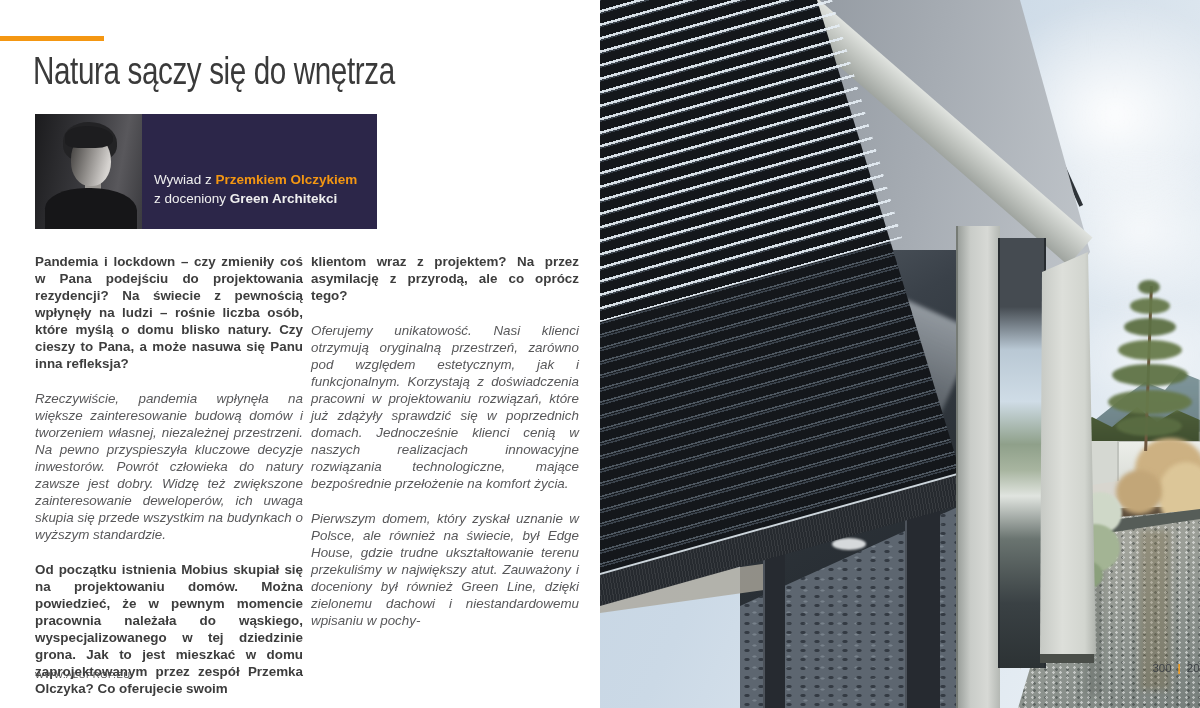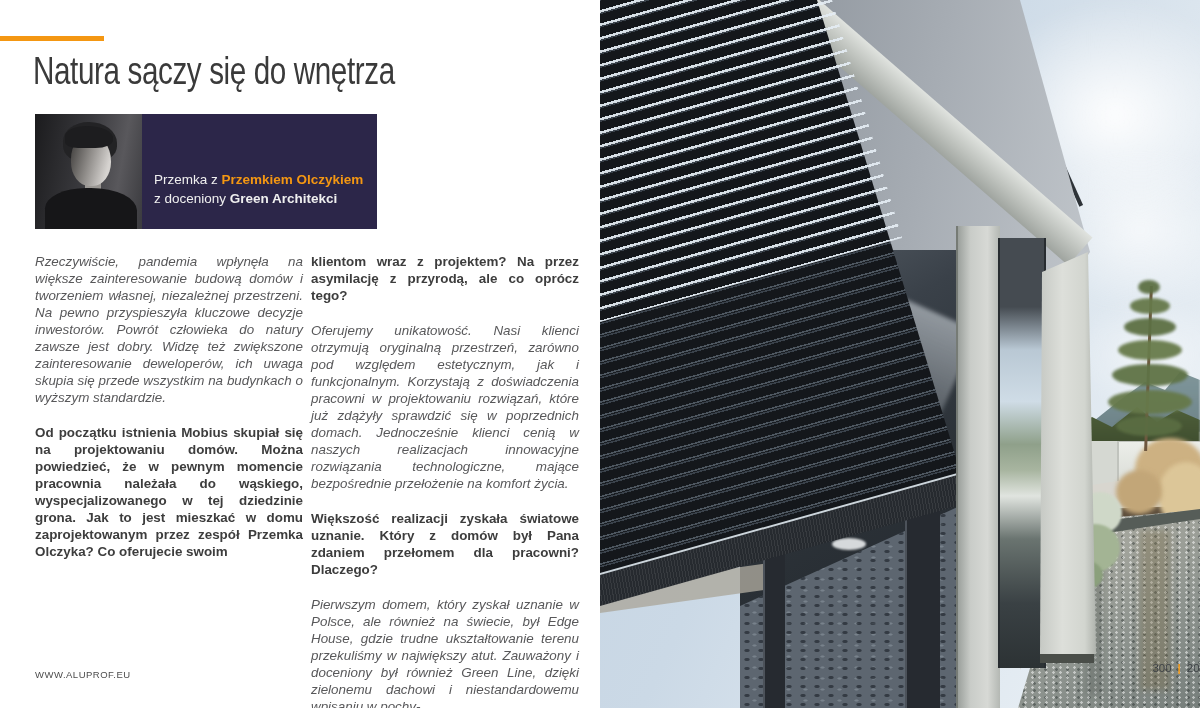--- a/index.html
+++ b/index.html
@@ -131,34 +131,34 @@
 
   <div class="abs" id="banner">
     <div id="portrait">
       <div class="p-hair"></div>
       <div class="p-neck"></div>
       <div class="p-face"></div>
       <div class="p-fringe"></div>
       <div class="p-body"></div>
     </div>
     <div id="banner-text">
-      <div><span>Przemka z </span><span class="nm orange">Przemkiem Olczykiem</span></div>
+      <div><span>Wywiad z </span><span class="nm orange">Przemkiem Olczykiem</span></div>
       <div><span>z doceniony </span><span class="nm">Green Architekci</span></div>
     </div>
   </div>
 
   <div class="abs" id="columns">
     <div class="col" id="col1">
+      <p class="q">Pandemia i lockdown – czy zmieniły coś w Pana podejściu do projektowania rezydencji? Na świecie z pewnością wpłynęły na ludzi – rośnie liczba osób, które myślą o domu blisko natury. Czy cieszy to Pana, a może nasuwa się Panu inna refleksja?</p>
       <p class="a">Rzeczywiście, pandemia wpłynęła na większe zainteresowanie budową domów i tworzeniem własnej, niezależnej przestrzeni. Na pewno przyspieszyła kluczowe decyzje inwestorów. Powrót człowieka do natury zawsze jest dobry. Widzę też zwiększone zainteresowanie deweloperów, ich uwaga skupia się przede wszystkim na budynkach o wyższym standardzie.</p>
       <p class="q">Od początku istnienia Mobius skupiał się na projektowaniu domów. Można powiedzieć, że w pewnym momencie pracownia należała do wąskiego, wyspecjalizowanego w tej dziedzinie grona. Jak to jest mieszkać w domu zaprojektowanym przez zespół Przemka Olczyka? Co oferujecie swoim</p>
     </div>
     <div class="col" id="col2">
       <p class="q">klientom wraz z projektem? Na przez asymilację z przyrodą, ale co oprócz tego?</p>
       <p class="a">Oferujemy unikatowość. Nasi klienci otrzymują oryginalną przestrzeń, zarówno pod względem estetycznym, jak i funkcjonalnym. Korzystają z doświadczenia pracowni w projektowaniu rozwiązań, które już zdążyły sprawdzić się w poprzednich domach. Jednocześnie klienci cenią w naszych realizacjach innowacyjne rozwiązania technologiczne, mające bezpośrednie przełożenie na komfort życia.</p>
-      <p class="q">Większość realizacji zyskała światowe uznanie. Który z domów był Pana zdaniem przełomem dla pracowni? Dlaczego?</p>
       <p class="a">Pierwszym domem, który zyskał uznanie w Polsce, ale również na świecie, był Edge House, gdzie trudne ukształtowanie terenu przekuliśmy w największy atut. Zauważony i doceniony był również Green Line, dzięki zielonemu dachowi i niestandardowemu wpisaniu w pochy-</p>
     </div>
   </div>
 
   <div class="abs" id="site-url">WWW.ALUPROF.EU</div>
 
   <div class="abs" id="photo">
     <div class="abs" id="sky"></div>
     <div class="abs cloud" style="left:380px;top:0;width:270px;height:230px;"></div>
     <div class="abs cloud" style="left:430px;top:150px;width:220px;height:160px;opacity:.75;"></div>

